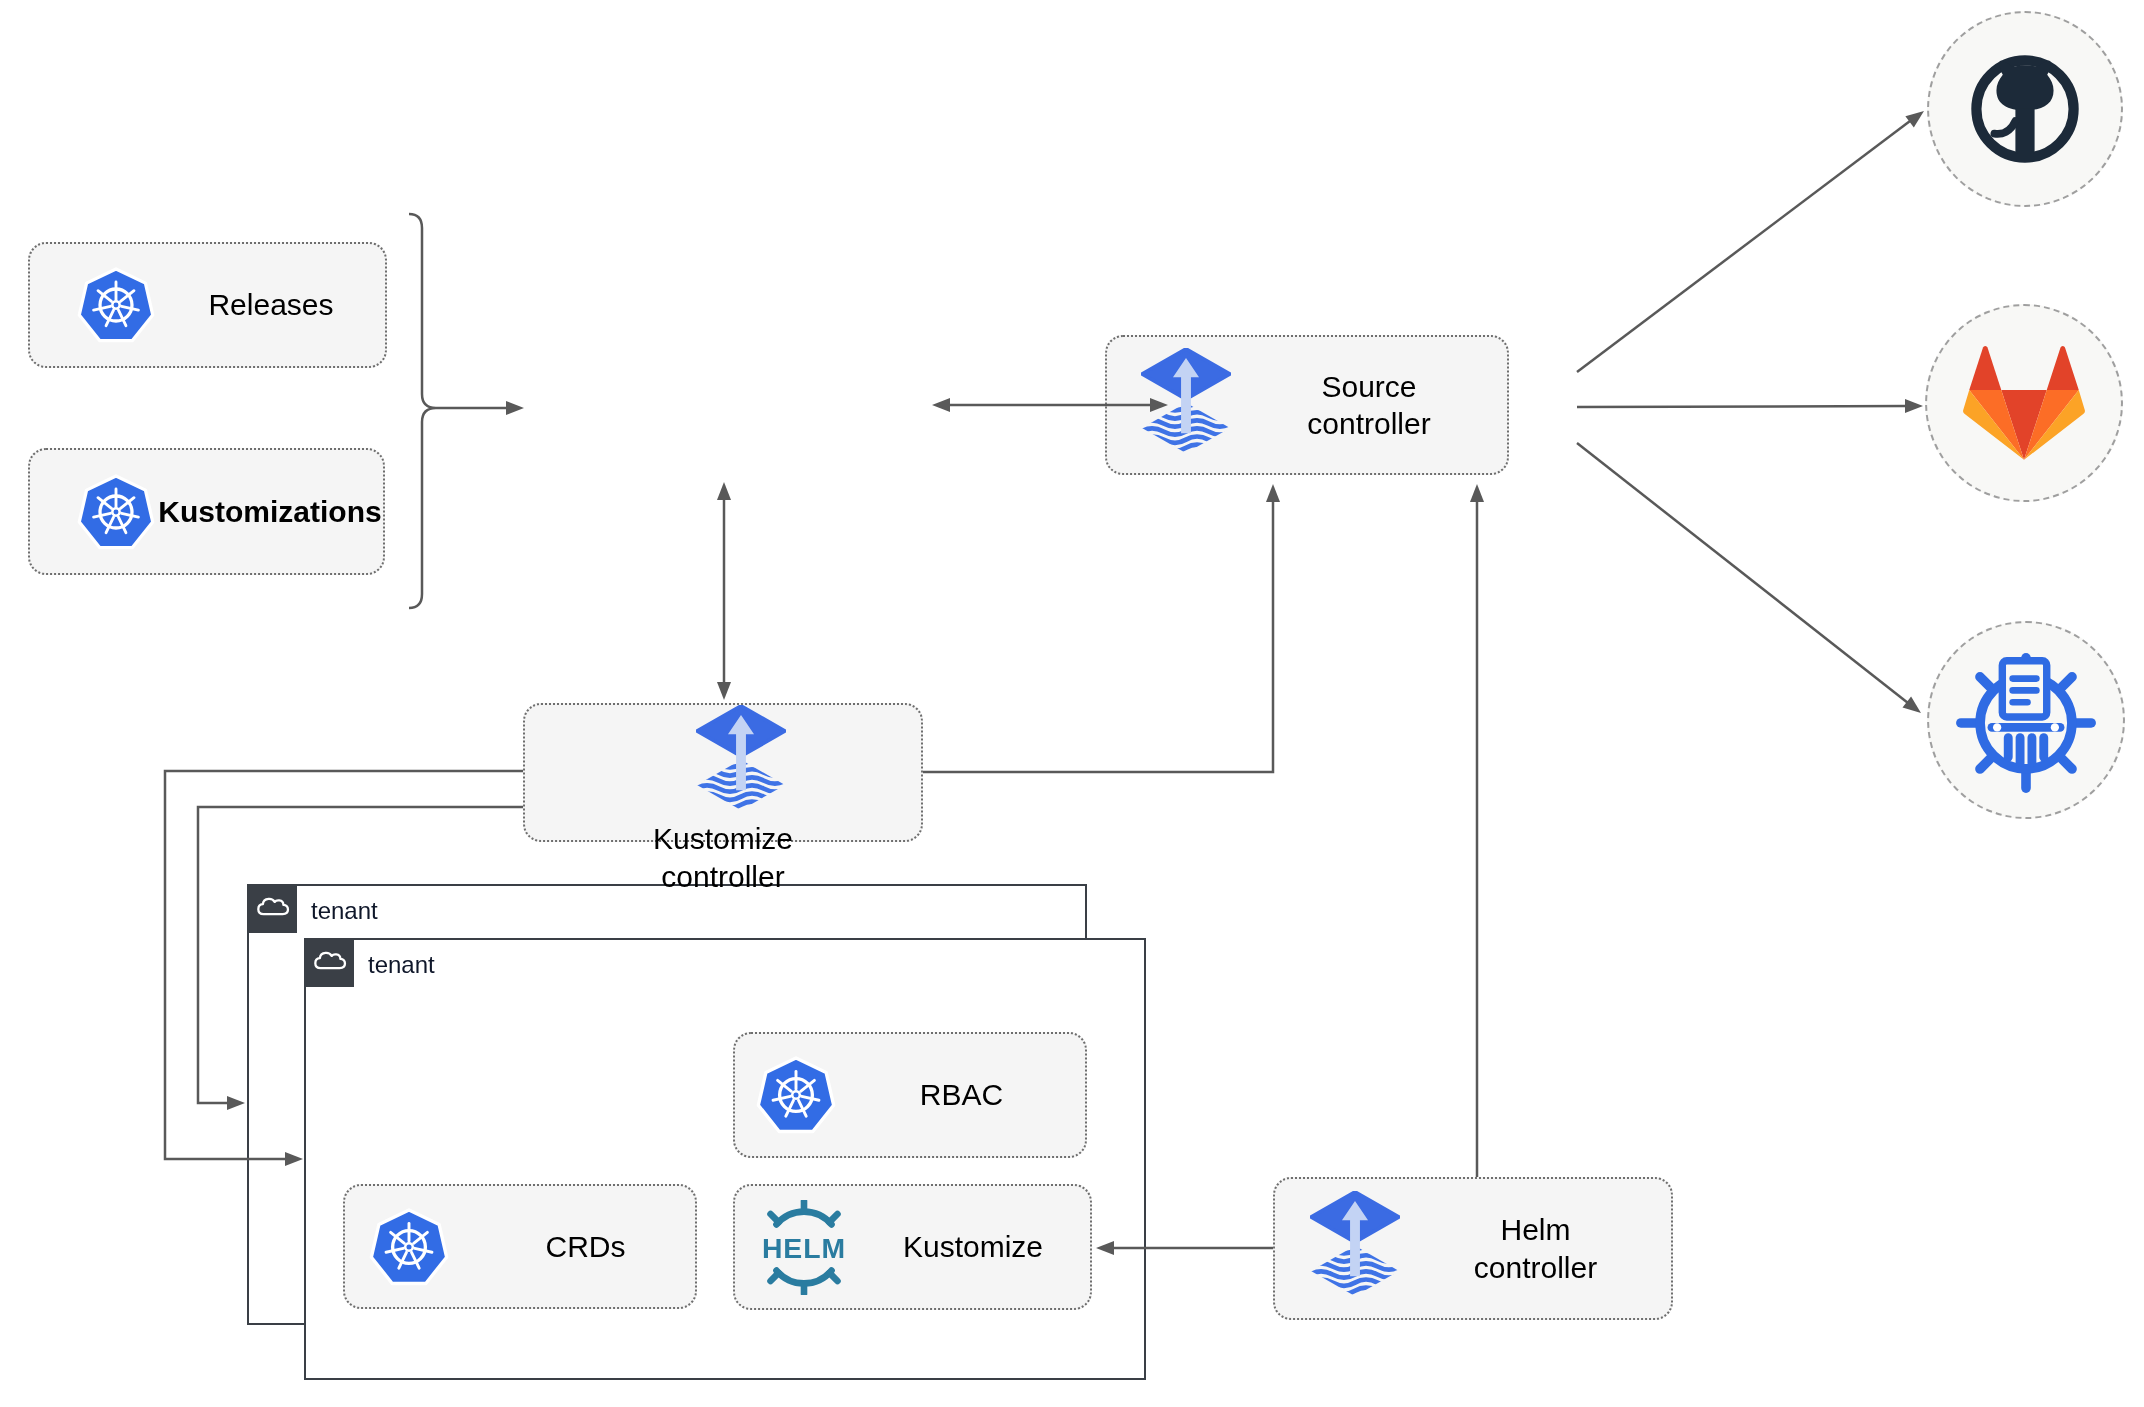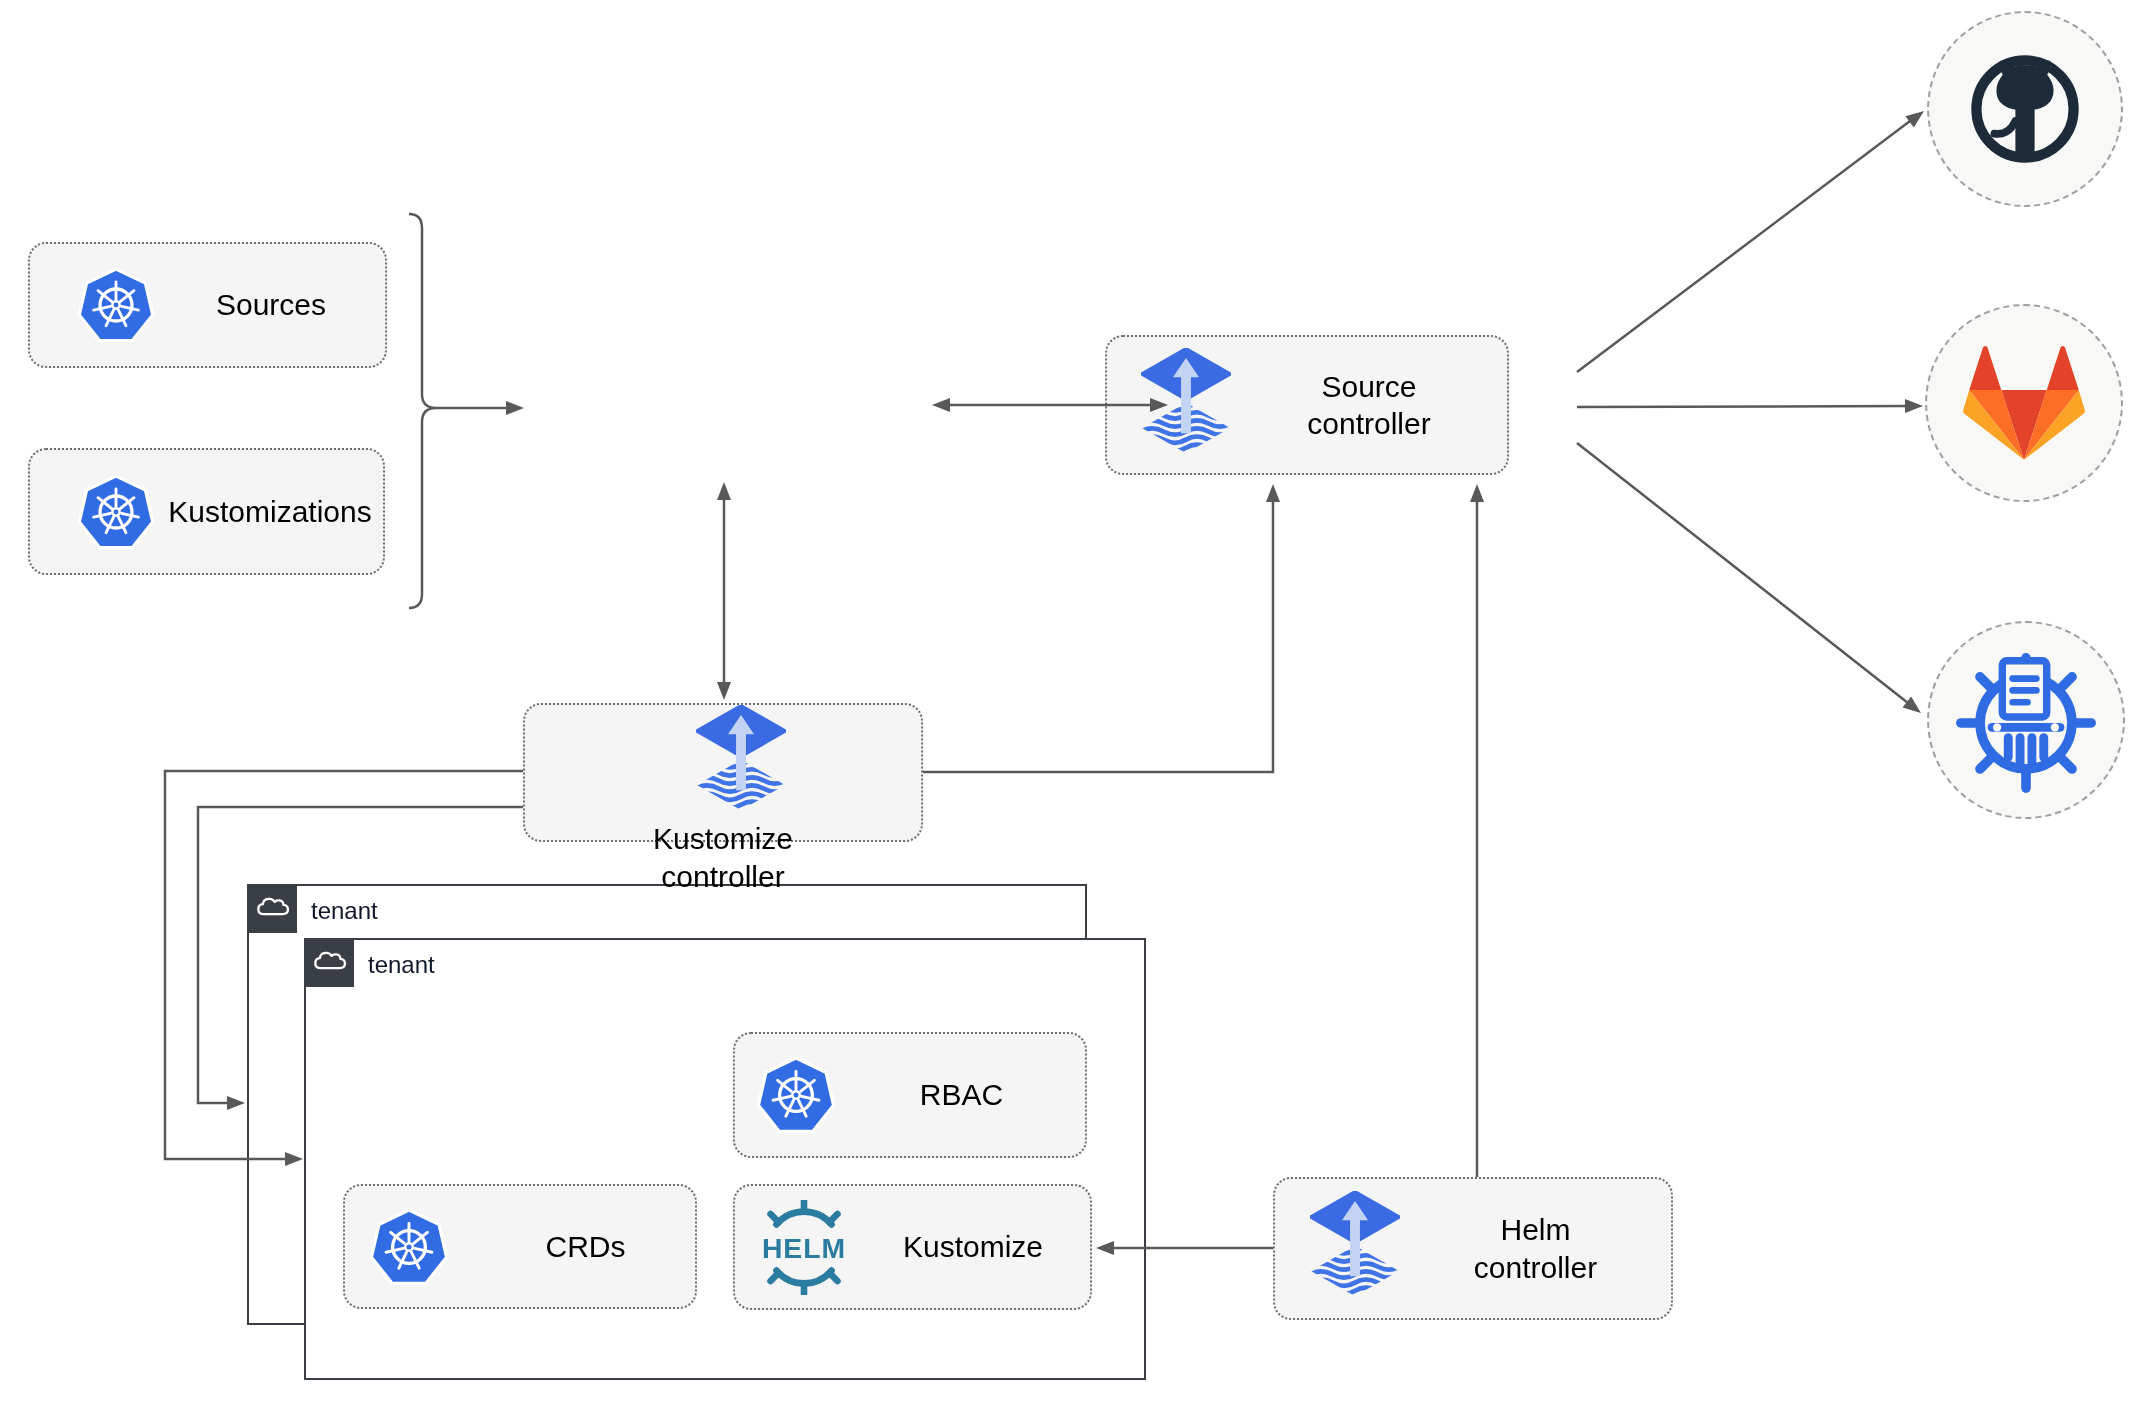--- a/index.html
+++ b/index.html
@@ -124,24 +124,24 @@
           <use href="#sym-cloud"></use>
         </svg>
     </div>
     <div class="tlabel">tenant</div>
   </div>
 
   <div class="node" style="left:28px;top:242px;width:359px;height:126px;">
     <svg class="icon" width="82" height="82" style="margin-left:45px;">
         <use href="#sym-k8s"></use>
       </svg>
-    <div class="lbl">Sources</div>
-  </div>
-
-  <div class="node" style="left:28px;top:448px;width:357px;height:127px;">
+    <div class="lbl">Releases</div>
+  </div>
+
+  <div class="node" style="left:28px;top:448px;width:357px;height:127px;font-weight:bold;">
     <svg class="icon" width="82" height="82" style="margin-left:45px;">
         <use href="#sym-k8s"></use>
       </svg>
     <div class="lbl">Kustomizations</div>
   </div>
 
 
   <div class="node" style="left:1105px;top:335px;width:404px;height:140px;">
     <svg class="icon" width="90" height="115" style="margin-left:34px;">
         <use href="#sym-flux"></use>

